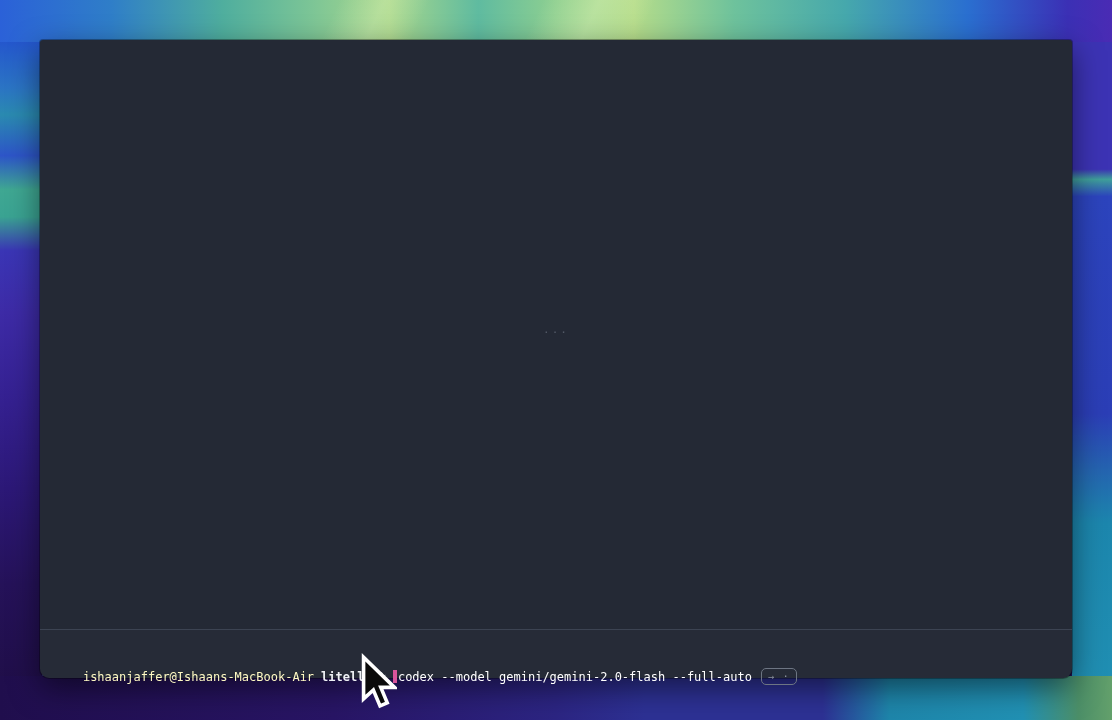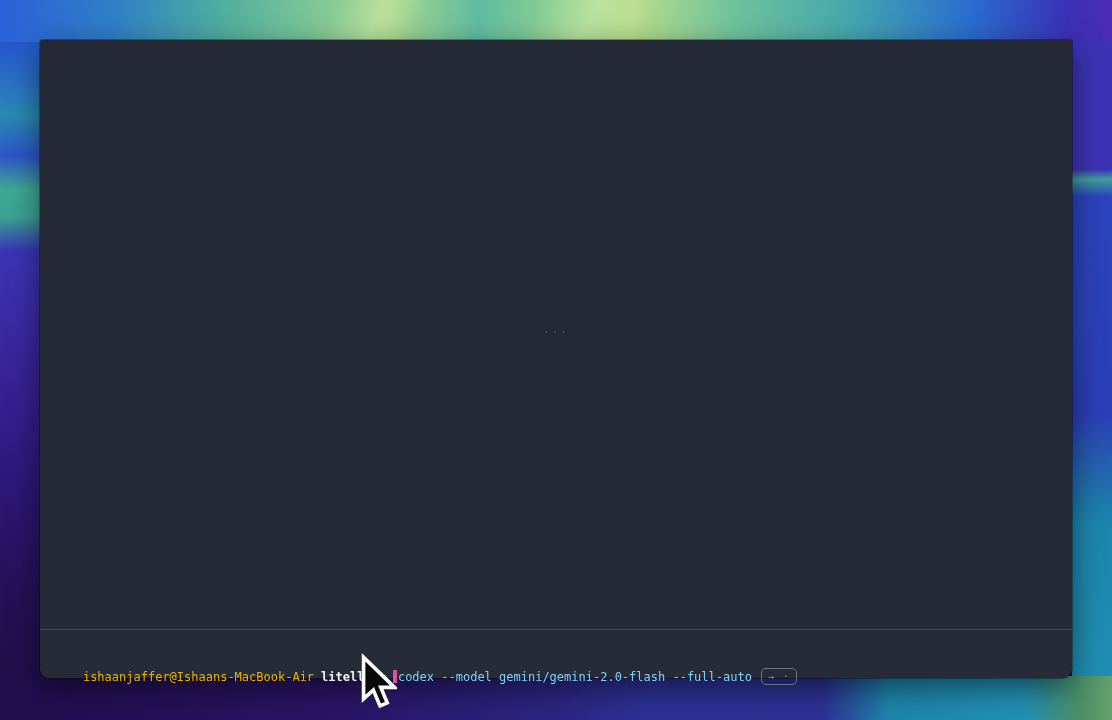--- a/index.html
+++ b/index.html
@@ -102,33 +102,33 @@
   .prompt-line {
     position: absolute;
     left: 14px;
     right: 14px;
     top: 607px;
     font-size: 12px;
     line-height: 20px;
     white-space: pre;
     color: #c6ccd6;
   }
-  .prompt-user-host { color: #eab308; }
+  .prompt-user-host { color: #fef9c3; }
   .prompt-directory { color: #eef1f5; font-weight: bold; margin-left: 7px; }
   .prompt-symbol    { color: #c6ccd6; margin-left: 7px; }
   .text-cursor {
     display: inline-block;
     width: 4px;
     height: 13px;
     margin-left: 7px;
     margin-right: 1px;
     vertical-align: -2px;
     background: #d9549b;
   }
-  .prompt-suggestion { color: #7dd3fc; }
+  .prompt-suggestion { color: #ffffff; }
   .hint-key {
     display: inline-block;
     margin-left: 9px;
     padding: 0 6px 1px;
     border: 1px solid #6d7583;
     border-radius: 5px;
     color: #8a919d;
     font-size: 10.5px;
     line-height: 14px;
     letter-spacing: 1px;

